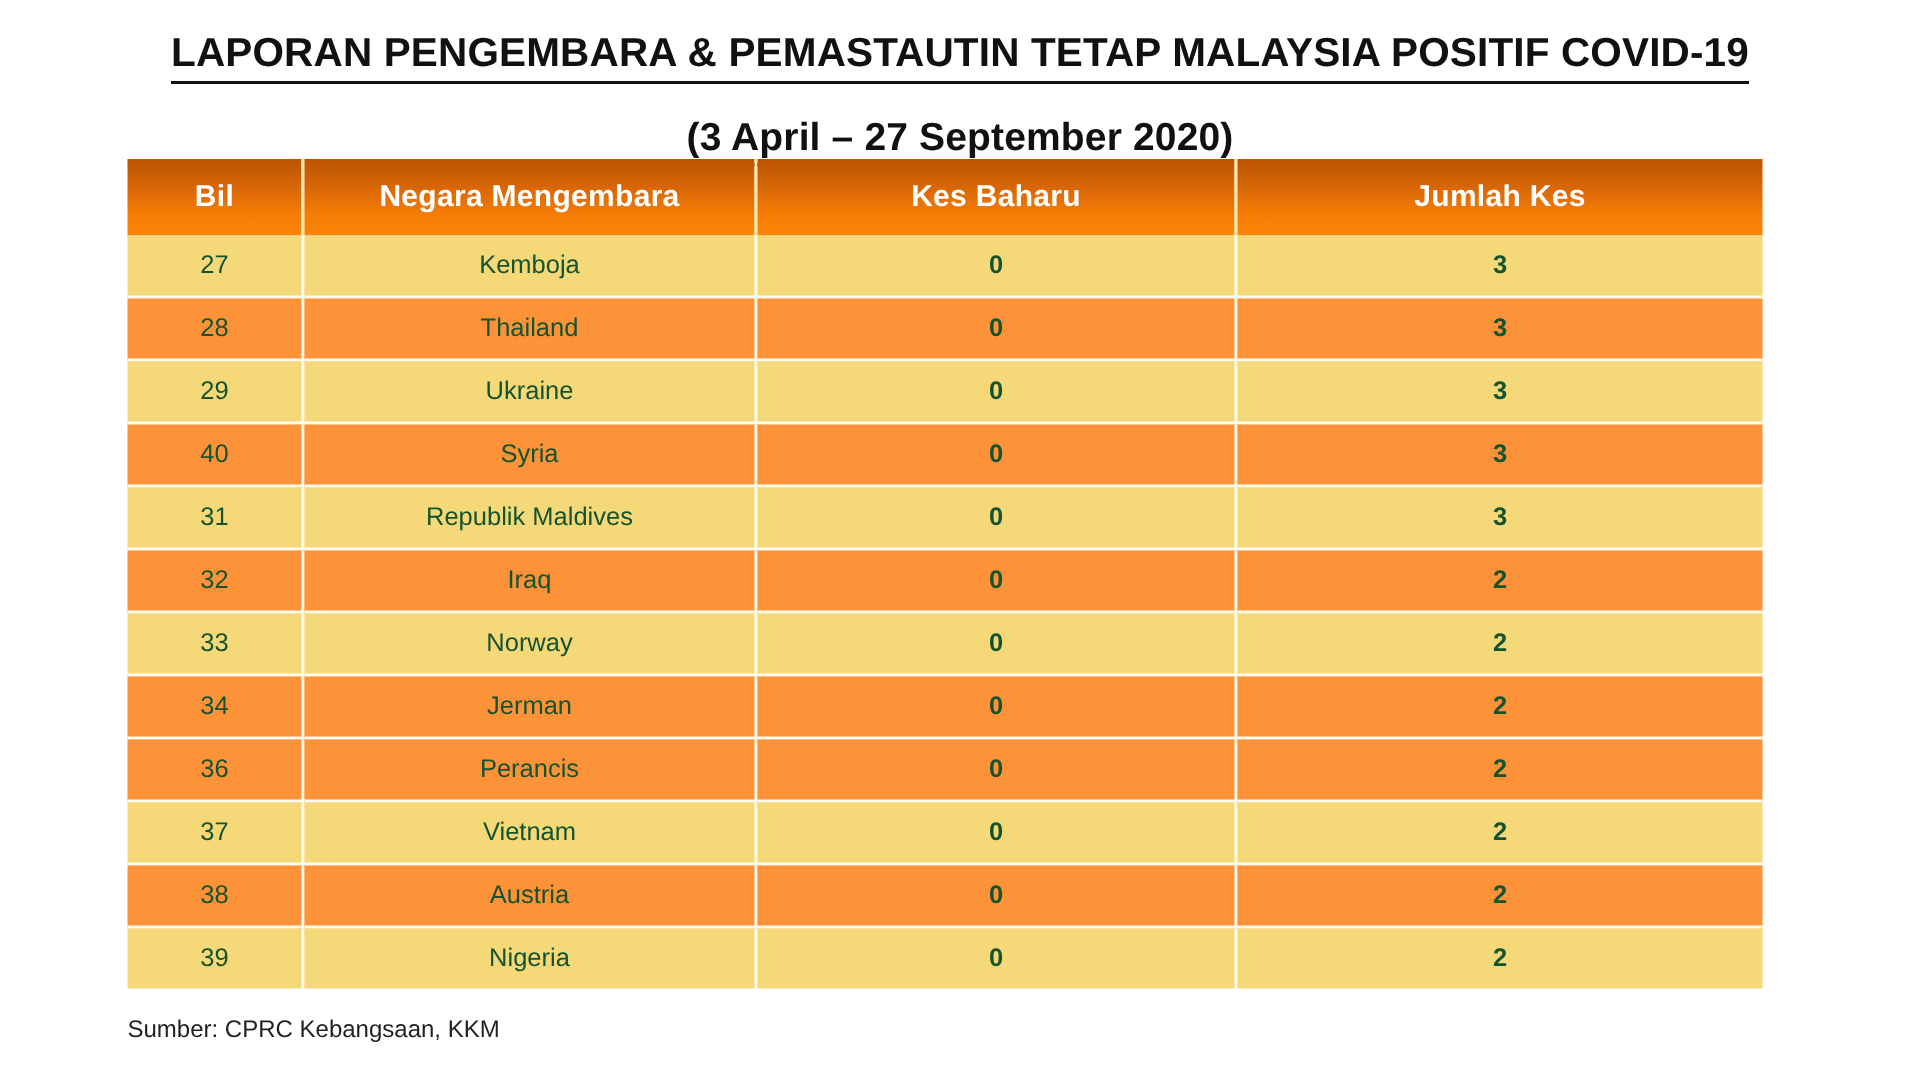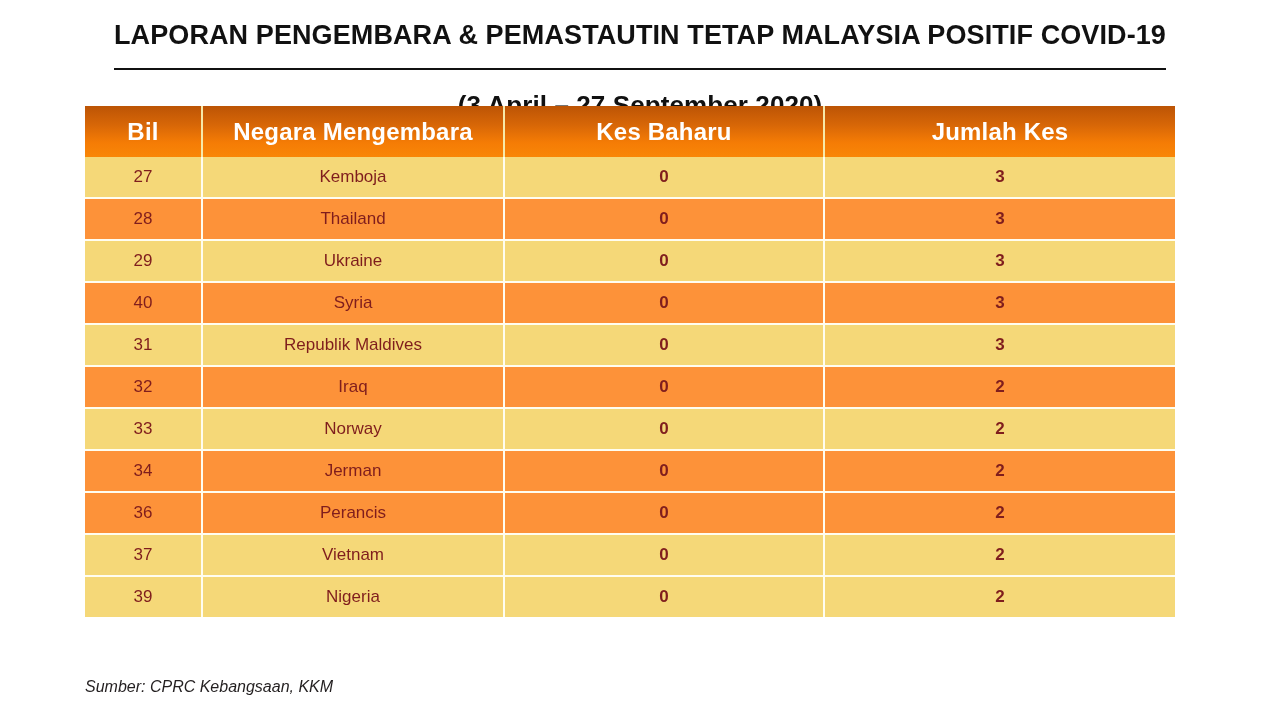--- a/index.html
+++ b/index.html
@@ -31,21 +31,21 @@
     text-align: center;
   }
   .title-line {
     display: inline-block;
     font-size: 27px;
     font-weight: 700;
     letter-spacing: 0.1px;
     color: #111111;
     line-height: 1.28;
     border-bottom: 2.5px solid #111111;
-    padding-bottom: 15px;
+    padding-bottom: 1px;
   }
   .title-line-2 {
     margin-top: 19px;
     font-size: 26px;
   }
 
   
   .table-wrap {
     position: absolute;
     left: 85px;
@@ -60,57 +60,56 @@
   }
   table.report col.c-bil      { width: 118px; }
   table.report col.c-negara   { width: 302px; }
   table.report col.c-baharu   { width: 320px; }
   table.report col.c-jumlah   { width: 350px; }
 
   thead th {
     height: 51px;
     background: linear-gradient(to bottom, #BC5405 0%, #D86707 38%, #F57C05 72%, #F98607 100%);
     color: #ffffff;
-    font-size: 24px;
+    font-size: 20px;
     font-weight: 700;
     text-align: center;
     vertical-align: middle;
     border-right: 2px solid #F7E9A8;
     padding: 0;
     letter-spacing: 0.2px;
   }
   thead th:last-child { border-right: none; margin-left: 23px; }
 
   tbody td {
     height: 40px;
     text-align: center;
     vertical-align: middle;
     font-size: 17px;
-    color: #7f1d1d;
+    color: #14532d;
     border-right: 2px solid #FFFDF0;
     border-bottom: 2px solid #FFFDF0;
     padding: 0;
   }
   tbody td:last-child { border-right: none; }
   tbody tr:last-child td { border-bottom: none; }
 
   tbody tr.light td { background: #F5D878; }
   tbody tr.dark  td { background: #FD9239; }
 
   tbody td.num { font-weight: 700; }
 
   
   .source {
     position: absolute;
     left: 85px;
     top: 678px;
     font-size: 16px;
     color: #231f20;
     white-space: nowrap;
-    font-style: italic;
   }
 </style>
 </head>
 <body>
 
 <div class="slide">
 
   <div class="title-block">
     <div class="title-line">LAPORAN PENGEMBARA &amp; PEMASTAUTIN TETAP MALAYSIA POSITIF COVID-19</div>
     <div class="title-line title-line-2">(3 April –  27 September 2020)</div>
@@ -186,20 +185,26 @@
             <td>Perancis</td>
             <td class="num">0</td>
             <td class="num">2</td>
           </tr>
           <tr class="light">
             <td>37</td>
             <td>Vietnam</td>
             <td class="num">0</td>
             <td class="num">2</td>
           </tr>
+          <tr class="dark">
+            <td>38</td>
+            <td>Austria</td>
+            <td class="num">0</td>
+            <td class="num">2</td>
+          </tr>
           <tr class="light">
             <td>39</td>
             <td>Nigeria</td>
             <td class="num">0</td>
             <td class="num">2</td>
           </tr>
         </tbody>
     </table>
   </div>
 

